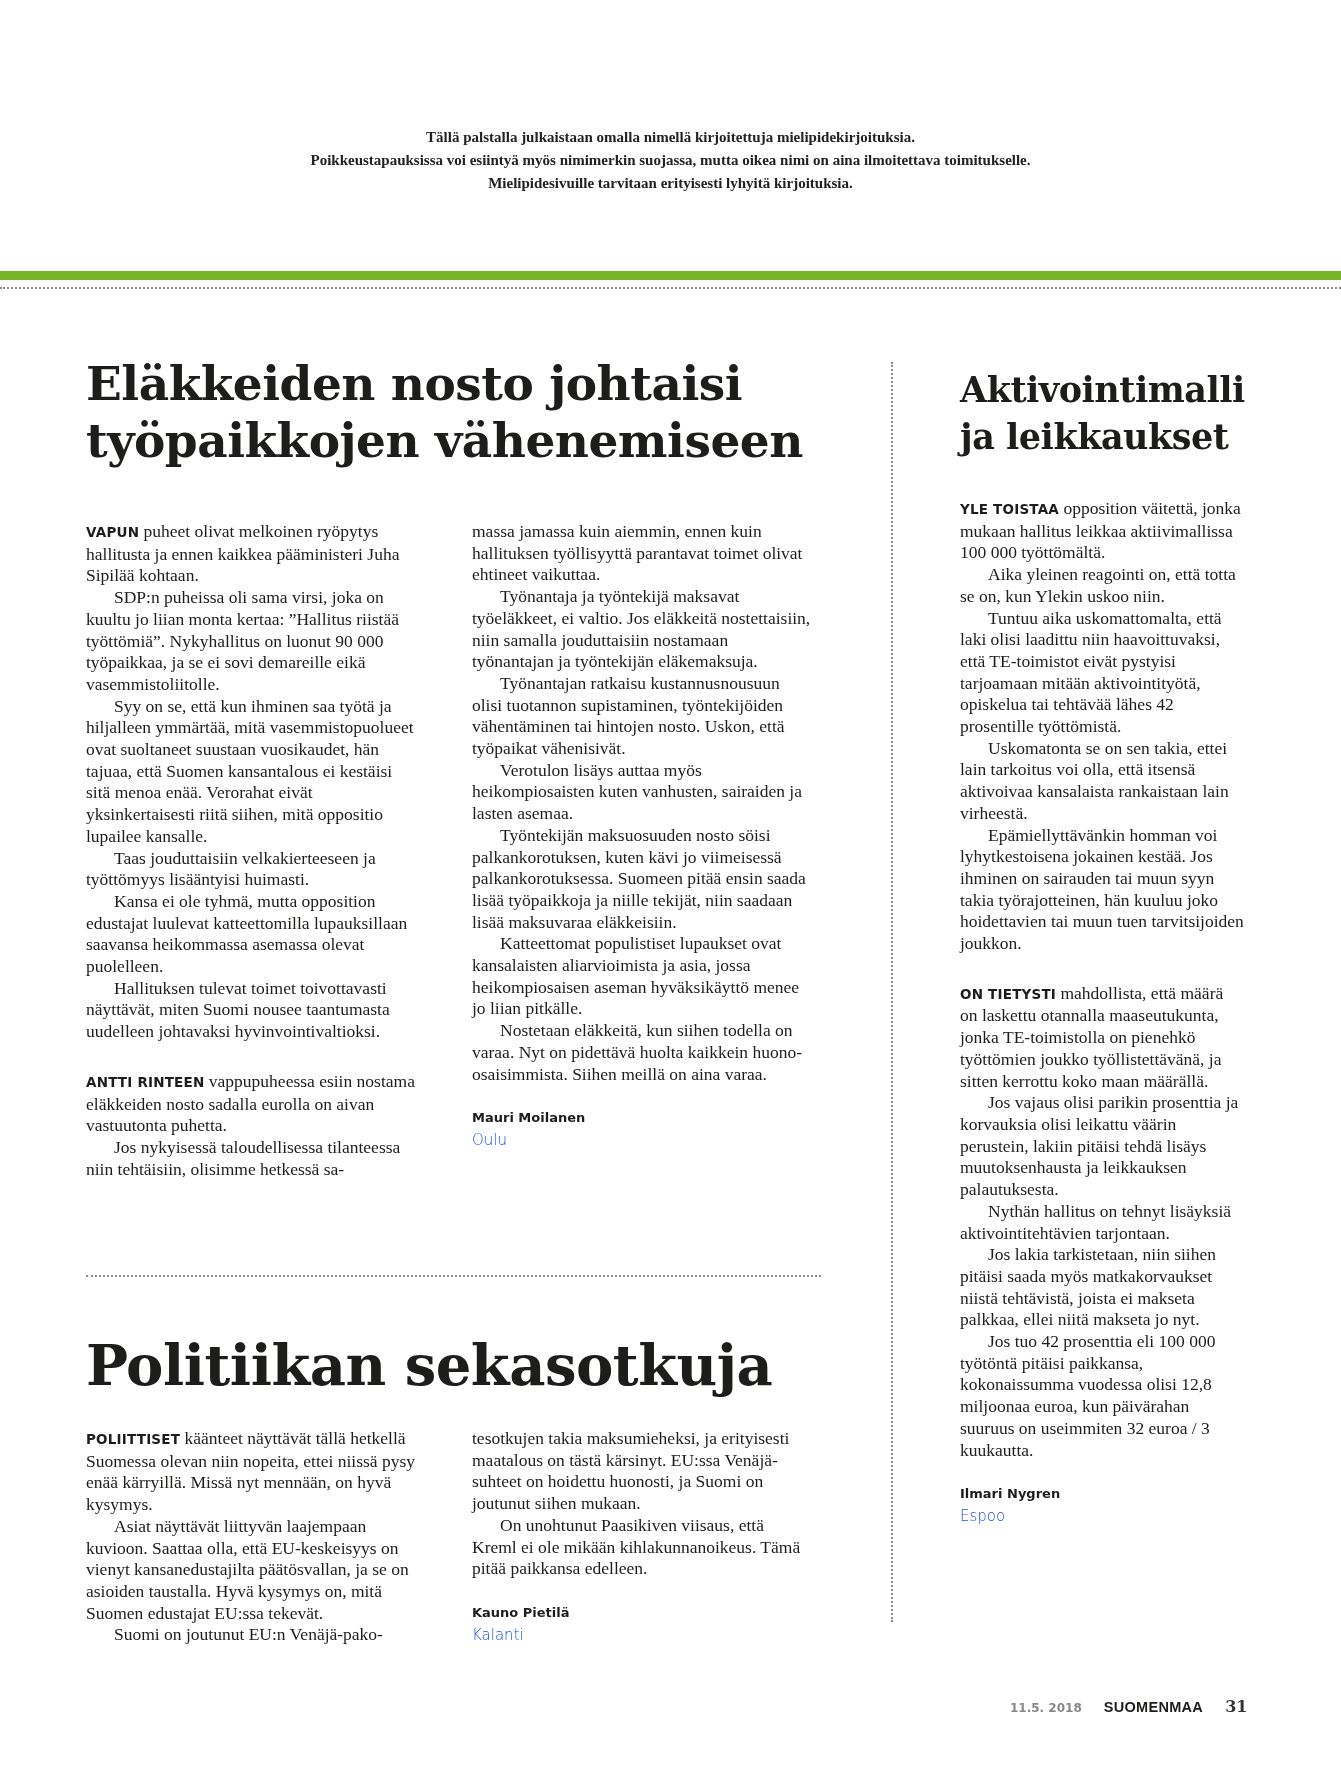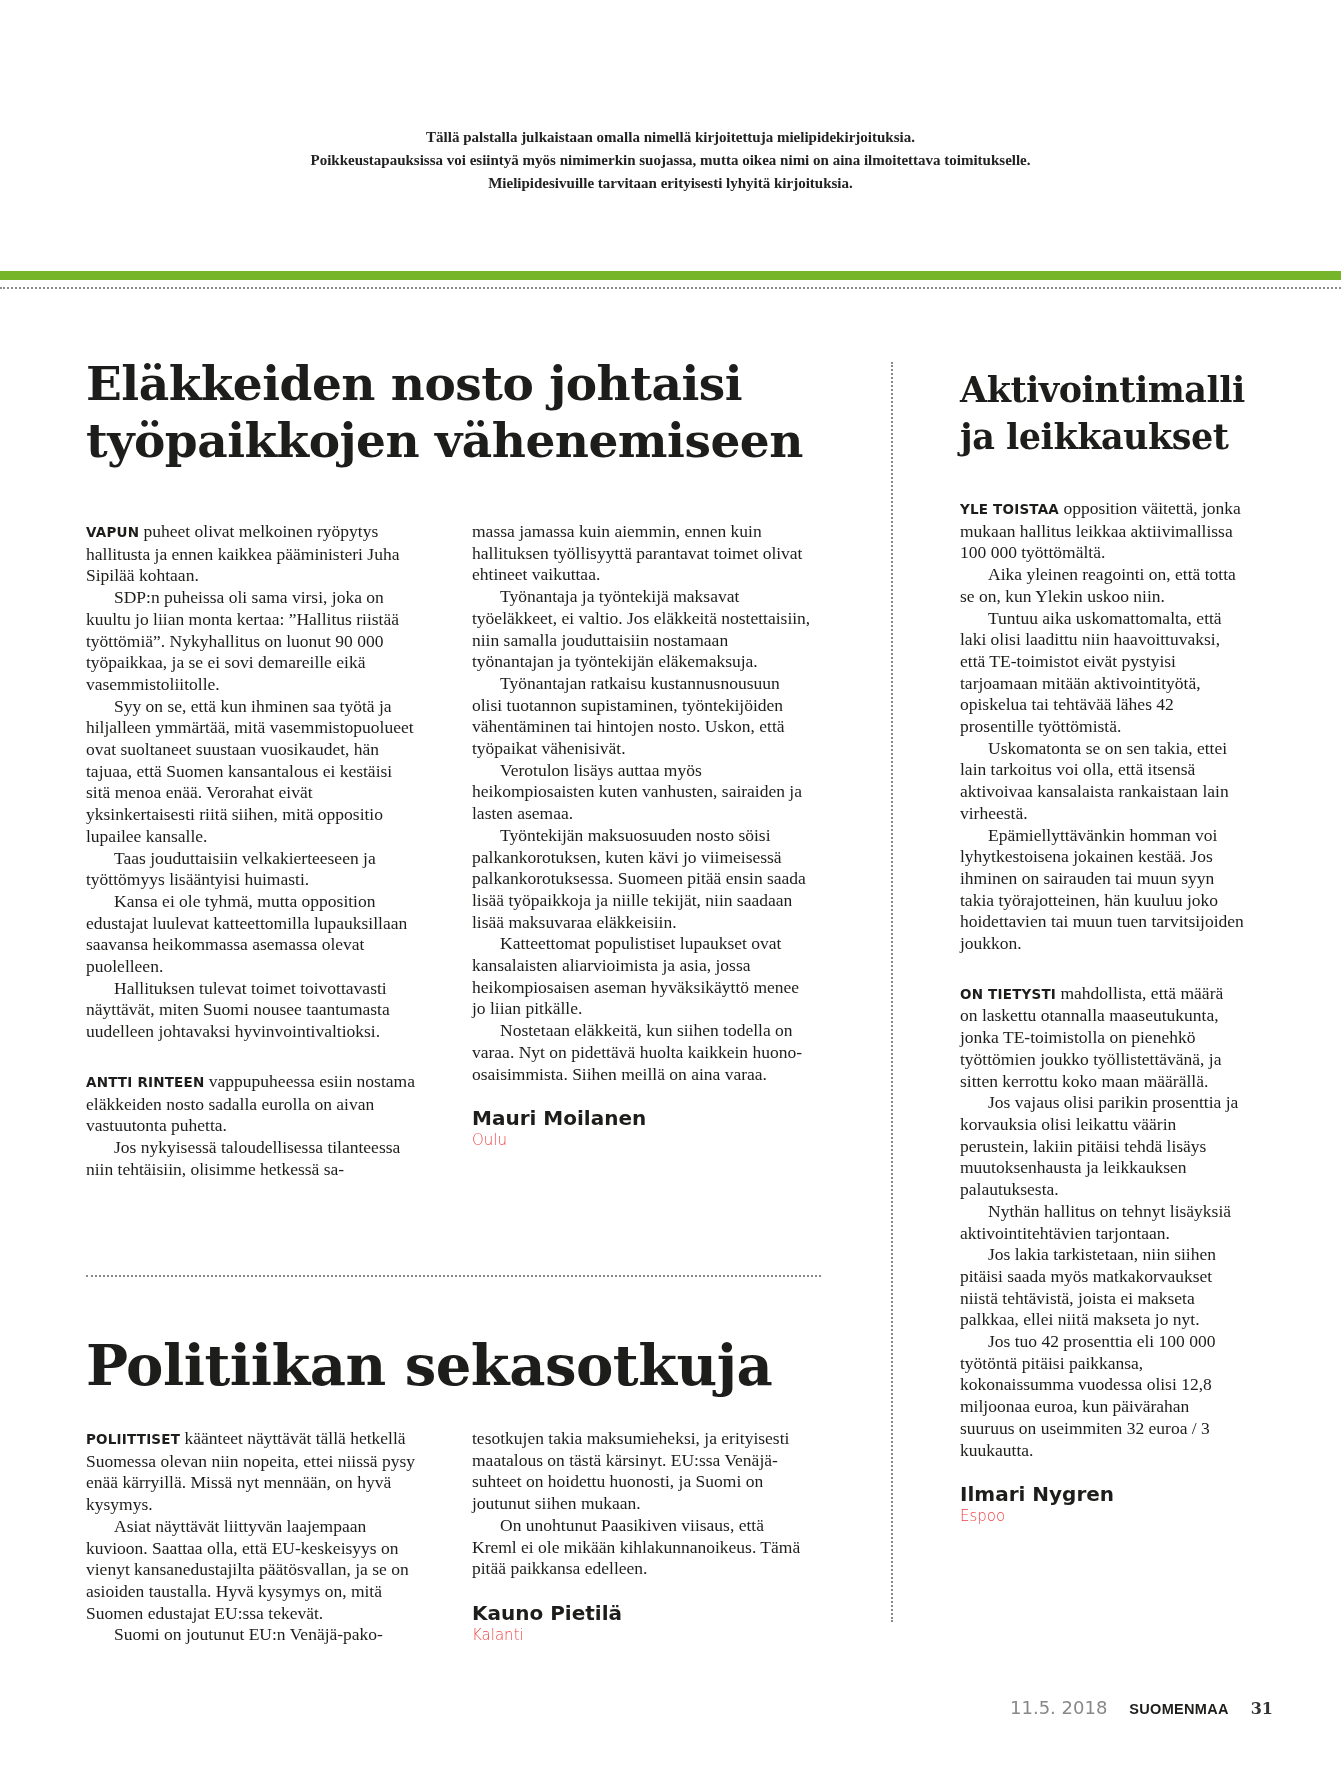--- a/index.html
+++ b/index.html
@@ -12,29 +12,29 @@
   .headline{position:absolute;font-family:"DejaVu Serif",serif;font-weight:bold;color:#1d1d1b;letter-spacing:-0.5px;}
   .h1{left:86px;top:355px;font-size:47px;line-height:57px;}
   .h2{left:960px;top:366px;font-size:35px;line-height:47px;}
   .h3{left:86px;top:1338px;font-size:56px;line-height:54px;}
   .col{position:absolute;font-family:"Liberation Serif",serif;font-size:17.5px;line-height:21.7px;color:#1d1d1b;}
   .col p{margin:0;text-indent:1.6em;}
   .col p.first{text-indent:0;}
   .col p.gap{margin-top:28px;text-indent:0;}
   .lead{font-family:"DejaVu Sans",sans-serif;font-weight:bold;font-size:13.5px;letter-spacing:0.2px;}
   .sig{margin-top:21.7px;font-family:"DejaVu Sans",sans-serif;}
-  .sig .name{display:block;font-weight:bold;font-size:20px;line-height:22px;}
-  .sig .place{display:block;font-size:15px;line-height:22px;color:#ef4444;font-weight:300;}
+  .sig .name{display:block;font-weight:bold;font-size:13px;line-height:22px;}
+  .sig .place{display:block;font-size:15px;line-height:22px;color:#1d4ed8;font-weight:300;}
   .c1{left:86px;top:521px;width:330px;}
   .c2{left:472px;top:521px;width:340px;}
   .c3{left:960px;top:498px;width:285px;}
   .c4{left:86px;top:1428px;width:340px;}
   .c5{left:472px;top:1428px;width:340px;}
   .footer{position:absolute;top:1697px;left:1010px;display:flex;align-items:baseline;gap:22px;}
-  .f-date{font-family:"DejaVu Sans",sans-serif;font-size:18px;color:#888;font-weight:400;}
+  .f-date{font-family:"DejaVu Sans",sans-serif;font-size:12px;color:#888;font-weight:700;}
   .f-brand{font-family:Liberation Sans, sans-serif;font-weight:bold;font-size:14.5px;letter-spacing:0.3px;color:#1d1d1b;}
   .f-page{font-family:"DejaVu Serif",serif;font-weight:bold;font-size:16px;color:#333;}
 </style>
 </head>
 <body>
 
 <div class="intro">
   <div>Tällä palstalla julkaistaan omalla nimellä kirjoitettuja mielipidekirjoituksia.</div>
   <div>Poikkeustapauksissa voi esiintyä myös nimimerkin suojassa, mutta oikea nimi on aina ilmoitettava toimitukselle.</div>
   <div>Mielipidesivuille tarvitaan erityisesti lyhyitä kirjoituksia.</div>

